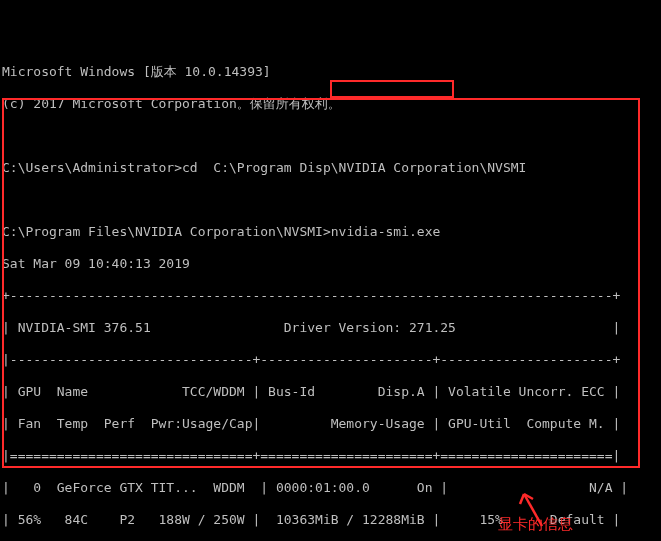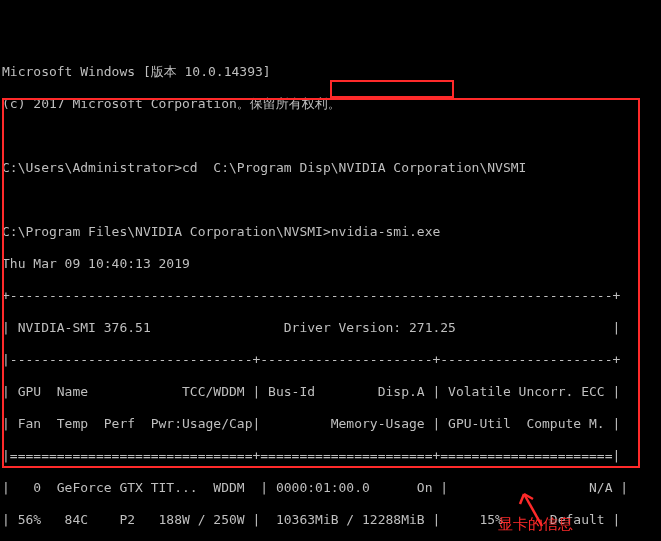--- a/index.html
+++ b/index.html
@@ -43,21 +43,21 @@
 <body>
 
 
 
 <div class="line">Microsoft Windows [版本 10.0.14393]</div>
 <div class="line">(c) 2017 Microsoft Corporation。保留所有权利。</div>
 <div class="line"> </div>
 <div class="line"><span>C:\Users\Administrator&gt;</span><span>cd  C:\Program Disp\NVIDIA Corporation\NVSMI</span></div>
 <div class="line"> </div>
 <div class="line"><span>C:\Program Files\NVIDIA Corporation\NVSMI&gt;</span><span>nvidia-smi.exe</span></div>
-<div class="line">Thu Mar 09 10:40:13 2019</div>
+<div class="line">Sat Mar 09 10:40:13 2019</div>
 <div class="line">+-----------------------------------------------------------------------------+</div>
 <div class="line">| NVIDIA-SMI 376.51                 Driver Version: 271.25                    |</div>
 <div class="line">|-------------------------------+----------------------+----------------------+</div>
 <div class="line">| GPU  Name            TCC/WDDM | Bus-Id        Disp.A | Volatile Uncorr. ECC |</div>
 <div class="line">| Fan  Temp  Perf  Pwr:Usage/Cap|         Memory-Usage | GPU-Util  Compute M. |</div>
 <div class="line">|===============================+======================+======================|</div>
 <div class="line">|   0  GeForce GTX TIT...  WDDM  | 0000:01:00.0      On |                  N/A |</div>
 <div class="line">| 56%   84C    P2   188W / 250W |  10363MiB / 12288MiB |     15%      Default |</div>
 
 <div class="line"></div>

